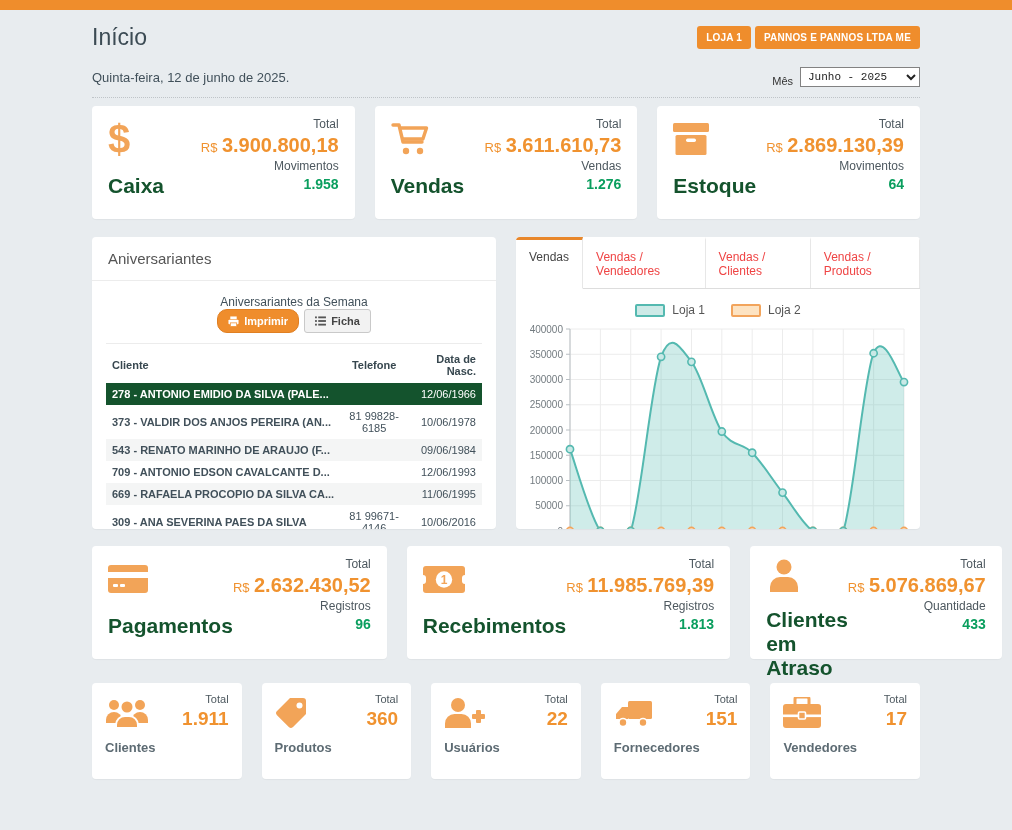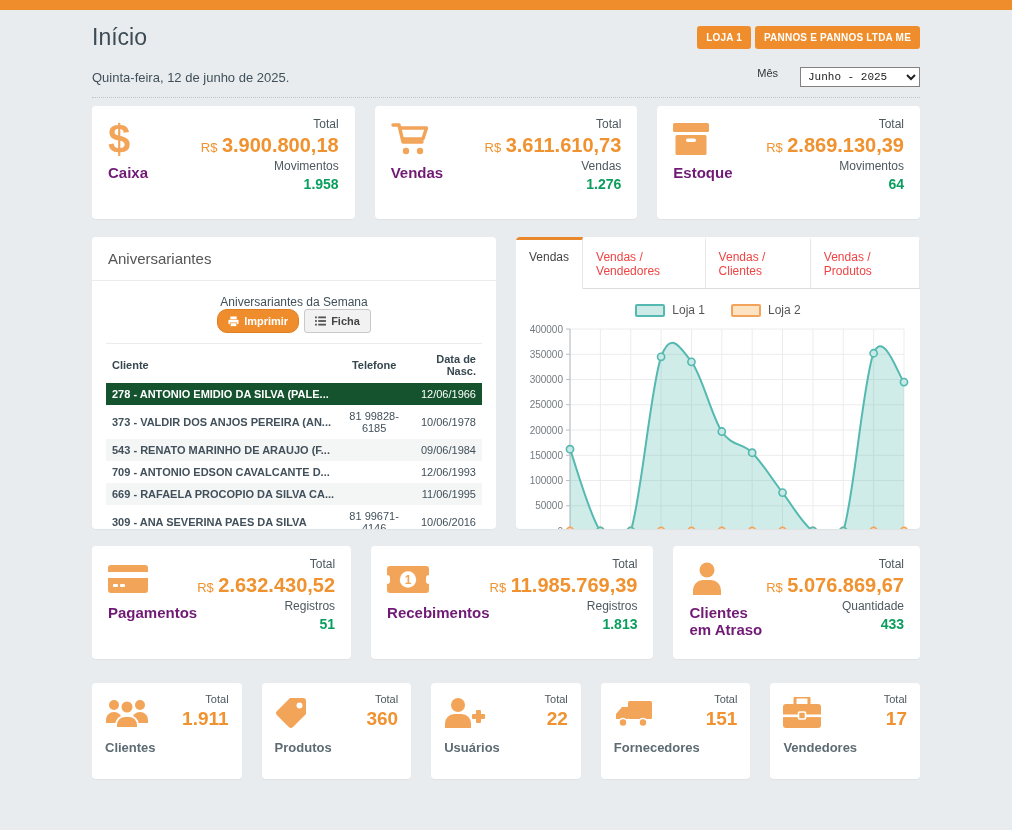--- a/index.html
+++ b/index.html
@@ -23,32 +23,32 @@
 
   
   .header-row{ display:flex; justify-content:space-between; align-items:center; padding:4px 0 2px; }
   .page-title{ font-size:23px; color:#3c4b54; font-weight:400; }
   .header-btns{ display:flex; gap:4px; }
   .hbtn{ background:var(--orange); color:#fff; font-size:10px; font-weight:700; letter-spacing:.2px;
          padding:6px 9px; border:none; border-radius:3px; cursor:pointer; }
   .date-row{ display:flex; justify-content:space-between; align-items:center; margin-top:14px;
              padding-bottom:10px; border-bottom:1px dotted #bfc4c8; }
   .date-text{ font-size:13px; color:#41505a; }
-  .month-wrap{ display:flex; align-items:flex-start; gap:22px; font-size:11px; color:#333; }
+  .month-wrap{ display:flex; align-items:flex-end; gap:7px; font-size:11px; color:#333; }
   .month-wrap select{ font-size:11px; padding:2px 3px; width:120px; border:1px solid #828282;
                       background:#fff; color:#222; font-family:Liberation Mono, monospace; }
 
   
   .cards3{ display:grid; grid-template-columns:repeat(3,1fr); gap:20px; margin-top:8px; }
   .scard{ background:#fff; border-radius:4px; padding:12px 16px; height:113px;
           display:flex; justify-content:space-between; box-shadow:0 1px 1px rgba(0,0,0,.04); }
   .scard-left{ display:flex; flex-direction:column; align-items:flex-start; }
   .scard-icon{ height:42px; display:flex; align-items:center; }
   .dollar-glyph{ font-size:40px; font-weight:700; color:var(--orange-icon); line-height:40px; }
-  .scard-title{ font-size:15px; font-weight:700; color:#701a75; margin-top:4px; }
+  .scard-title{ font-size:21px; font-weight:700; color:#14532d; margin-top:14px; }
   .scard-right{ text-align:right; line-height:1.15; }
   .lbl{ font-size:12px; color:#4d585f; }
   .money-line{ margin:2px 0 3px; white-space:nowrap; }
   .rs{ font-size:13px; color:var(--orange-val); }
   .money{ font-size:20px; font-weight:700; color:var(--orange-val); }
   .count{ font-size:14px; font-weight:700; color:var(--green); margin-top:2px; }
 
   
   .panels{ display:grid; grid-template-columns:1fr 1fr; gap:20px; margin-top:18px; }
   .panel{ background:#fff; border-radius:4px; height:292px; box-shadow:0 1px 1px rgba(0,0,0,.04); overflow:hidden; }
@@ -367,21 +367,21 @@
             <rect x="5" y="20" width="5" height="3" rx="1" fill="#fff"></rect>
             <rect x="12" y="20" width="5" height="3" rx="1" fill="#fff"></rect>
           </svg>
         </div>
         <div class="scard-title">Pagamentos</div>
       </div>
       <div class="scard-right">
         <div class="lbl">Total</div>
         <div class="money-line"><span class="rs">R$</span> <span class="money">2.632.430,52</span></div>
         <div class="lbl">Registros</div>
-        <div class="count">51</div>
+        <div class="count">96</div>
       </div>
     </div>
     <div class="scard">
       <div class="scard-left">
         <div class="scard-icon">
           <svg class="icon" width="42" height="27" viewBox="0 0 42 27">
             <rect x="0" y="0" width="42" height="27" rx="3" fill="#F2A458"></rect>
             <rect x="-3" y="9" width="6" height="9" rx="3" fill="#fff"></rect>
             <rect x="39" y="9" width="6" height="9" rx="3" fill="#fff"></rect>
             <circle cx="21" cy="13.5" r="8.2" fill="#fff"></circle>

